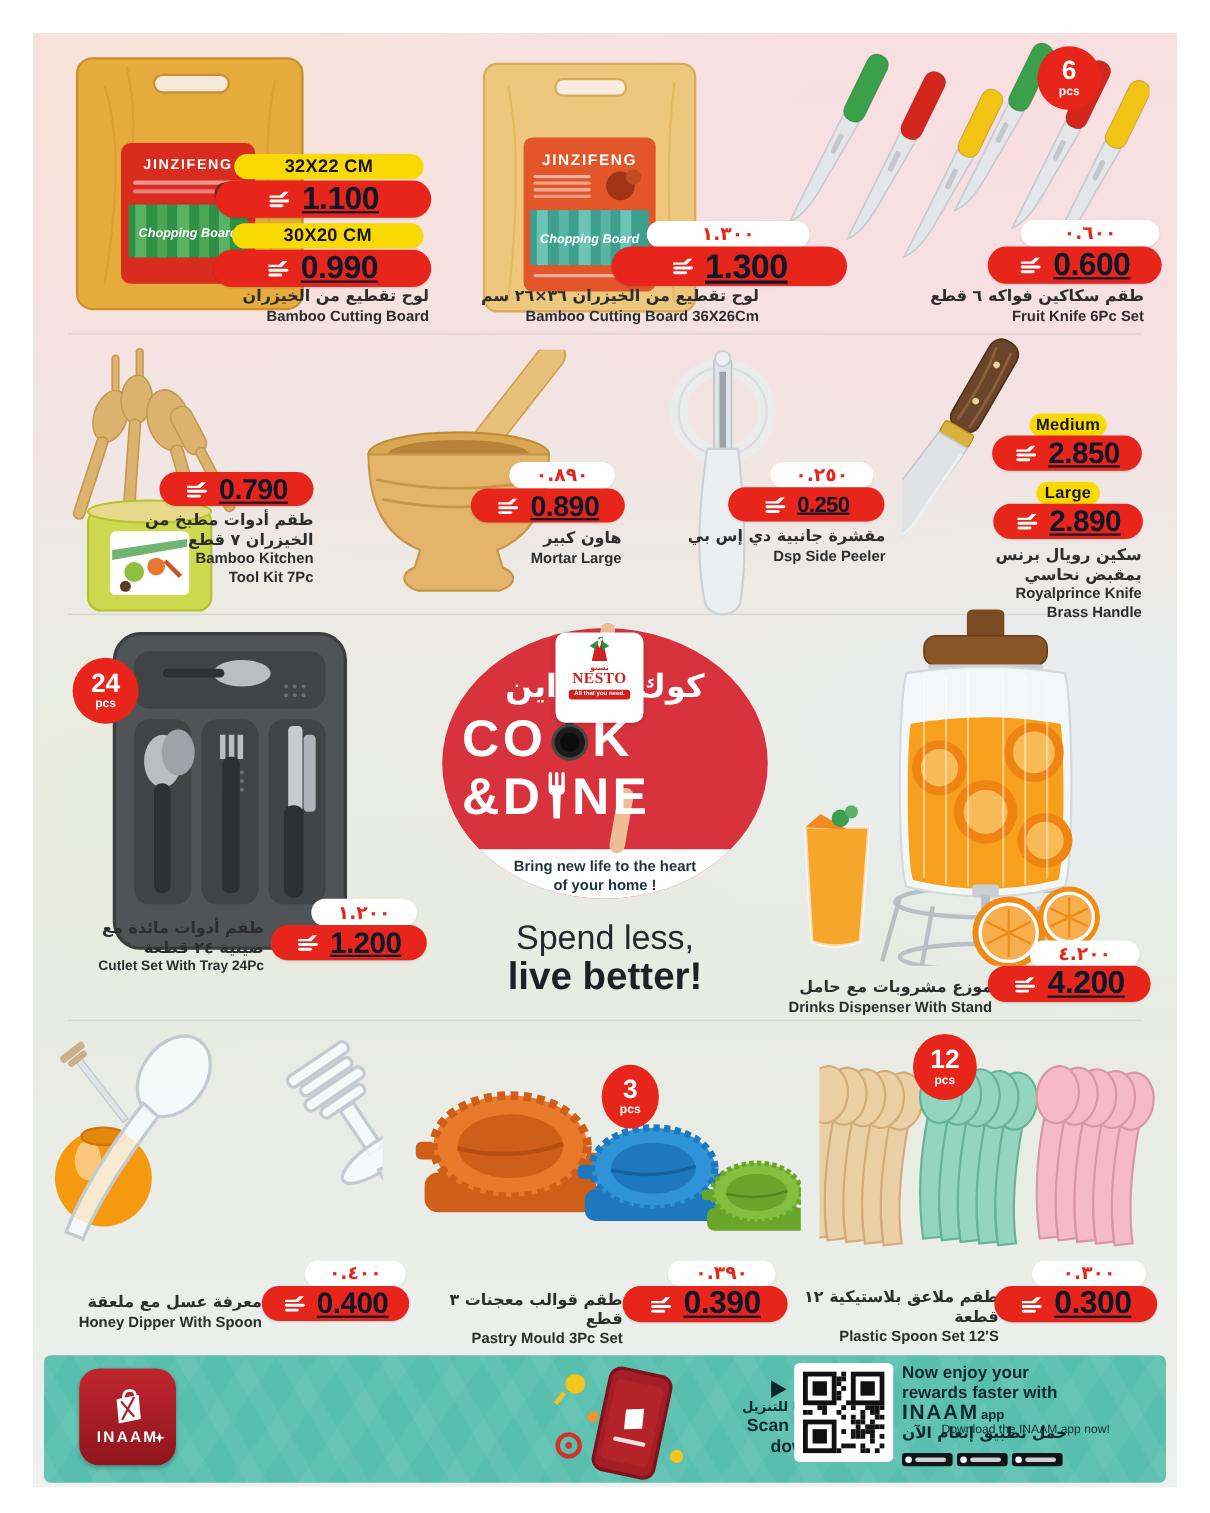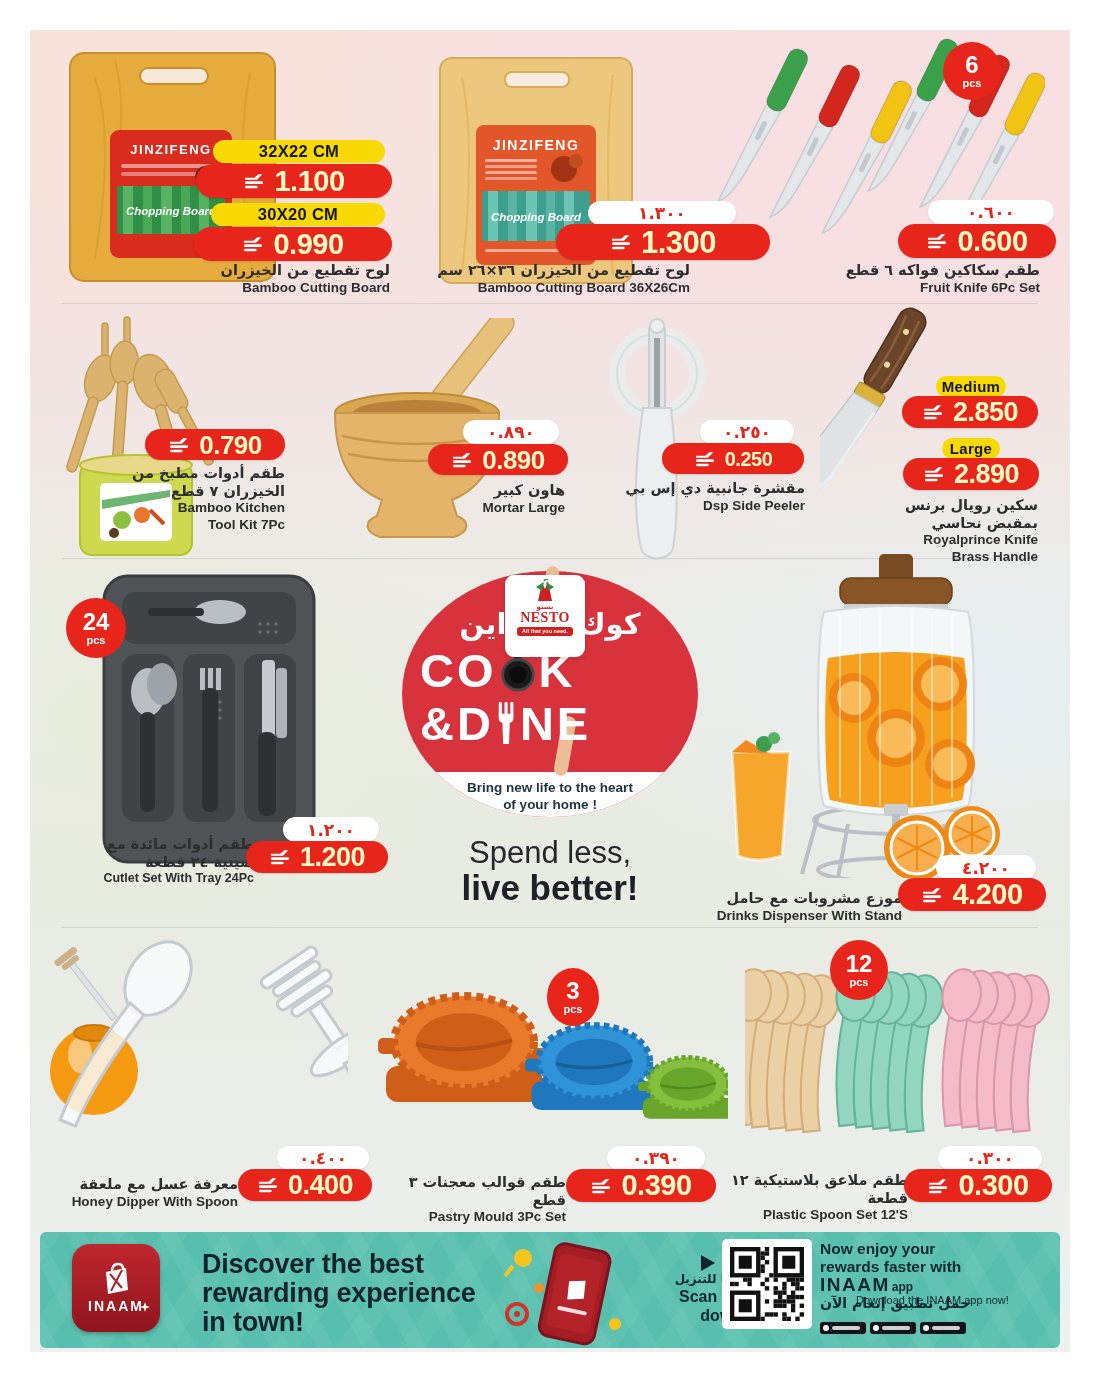--- a/index.html
+++ b/index.html
@@ -9,21 +9,21 @@
   #bg{position:absolute;left:30px;top:30px;width:1040px;height:1322px;
       background:
         radial-gradient(90% 40% at 85% 8%, #f8dee2 0%, rgba(248,222,226,0) 60%),
         radial-gradient(80% 35% at 10% 6%, #f7e3d8 0%, rgba(247,227,216,0) 55%),
         radial-gradient(60% 30% at 8% 52%, #e8ecdc 0%, rgba(232,236,220,0) 65%),
         radial-gradient(70% 30% at 92% 50%, #e7edf1 0%, rgba(231,237,241,0) 60%),
         linear-gradient(180deg,#f7e2e0 0%,#f4e2e2 20%,#ebece6 45%,#e8ebe1 62%,#eaece7 80%,#eef1f0 100%);}
   .hr{position:absolute;height:1px;background:rgba(110,110,110,.18);}
   
   .pill-red{position:absolute;background:#e8251a;border-radius:18px;display:flex;align-items:center;
-            justify-content:center;gap:7px;color:#fef9c3;box-shadow:0 1px 2px rgba(0,0,0,.12);z-index:6;}
+            justify-content:center;gap:7px;color:#0f172a;box-shadow:0 1px 2px rgba(0,0,0,.12);z-index:6;text-decoration:underline;}
   .pill-red .num{font-size:29px;font-weight:800;letter-spacing:-.5px;line-height:1;}
   .pill-red.big .num{font-size:31px;}
   .cur{display:inline-flex;color:#fff;}
   .pill-ar{position:absolute;background:#fff;border-radius:13px;display:flex;align-items:center;justify-content:center;
            color:#e8251a;font-weight:800;font-size:17px;font-family:"DejaVu Sans",sans-serif;direction:ltr;
            box-shadow:0 1px 2px rgba(0,0,0,.10);z-index:5;}
   .pill-size{position:absolute;background:#f9d903;border-radius:12px;display:flex;align-items:center;justify-content:center;
            color:#161616;font-weight:800;font-size:16.5px;letter-spacing:.3px;z-index:4;}
   .badge{position:absolute;background:#e8251a;border-radius:50%;display:flex;flex-direction:column;align-items:center;
          justify-content:center;color:#fff;z-index:7;}
@@ -433,21 +433,21 @@
         <svg viewBox="0 0 36 24" width="24" height="16">
           <g fill="currentColor">
             <path d="M3 10 L21 10 L29 2 L23 2 L17 7 L3 7 Z"></path>
             <rect x="3" y="12.5" width="27" height="4" rx="2"></rect>
             <rect x="3" y="19" width="19" height="4" rx="2"></rect>
           </g>
         </svg>
       </span>
     <span class="num" style="font-size:27px;">1.200</span>
     </div>
-  <div class="cap" style="left:96px;top:836px;width:158px;text-align:right;">
+  <div class="cap" style="left:82px;top:836px;width:158px;text-align:right;">
     <div class="ar">طقم أدوات مائدة مع</div>
     <div class="ar">صينية ٢٤ قطعة</div>
     <div class="en" style="font-size:12.5px;">Cutlet Set With Tray 24Pc</div>
   </div>
 
   <svg class="abs" style="left:398px;top:566px;" width="304" height="256" viewBox="0 0 304 256">
     <defs>
         <clipPath id="circ">
           <ellipse cx="152" cy="128" rx="148" ry="123"></ellipse>
         </clipPath>
@@ -754,25 +754,20 @@
     <div class="inaam-logo">
       <svg width="36" height="34" viewBox="0 0 36 34">
         <path d="M8 10 L28 6 L30 28 L10 32 Z" fill="#fff"></path>
         <path d="M14 10 Q14 2 20 2 Q26 2 25 9" stroke="#fff" stroke-width="2.5" fill="none"></path>
         <path d="M12 12 L24 26 M24 8 L13 29" stroke="#a8232b" stroke-width="2"></path>
       </svg>
       <div class="t">INAAM</div>
       <svg width="10" height="10" viewBox="0 0 10 10" style="position:absolute;right:10px;bottom:20px;">
         <path d="M5 0 L6.2 3.8 L10 5 L6.2 6.2 L5 10 L3.8 6.2 L0 5 L3.8 3.8 Z" fill="#fff"></path>
         </svg>
-    </div>
-    <div class="headline">
-      <div>Discover the best</div>
-      <div>rewarding experience</div>
-      <div>in town!</div>
     </div>
     <svg class="abs" style="left:455px;top:4px;" width="135" height="110" viewBox="0 0 135 110">
       <circle cx="28" cy="22" r="9" fill="#f5c51d"></circle>
       <path d="M18 30 l-8 10" stroke="#f5c51d" stroke-width="4"></path>
       <circle cx="22" cy="78" r="10" fill="none" stroke="#d0332b" stroke-width="4"></circle>
         <circle cx="22" cy="78" r="3" fill="#d0332b"></circle>
       <circle cx="44" cy="52" r="5" fill="#f0932c"></circle>
       <g transform="translate(62,6) rotate(12)">
         <rect x="0" y="0" width="56" height="94" rx="10" fill="#a51e26" stroke="#7e141b" stroke-width="3"></rect>
         <rect x="6" y="10" width="44" height="74" rx="5" fill="#b5232a"></rect>

